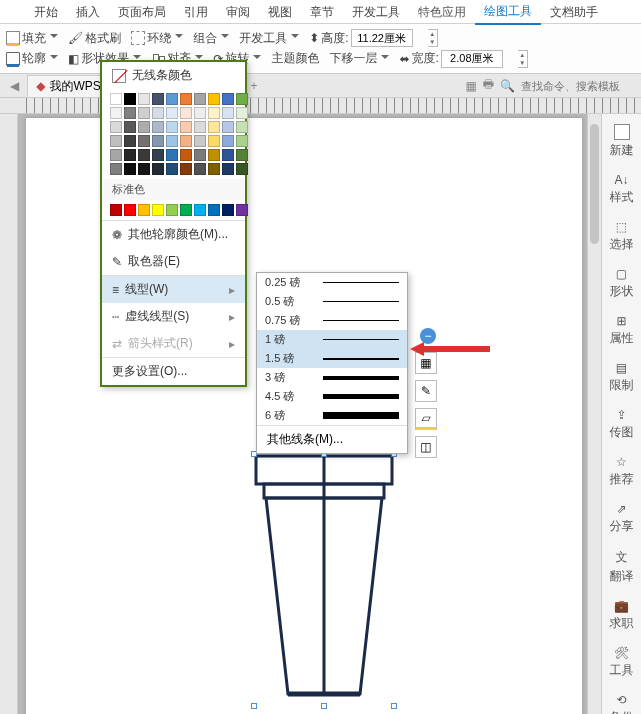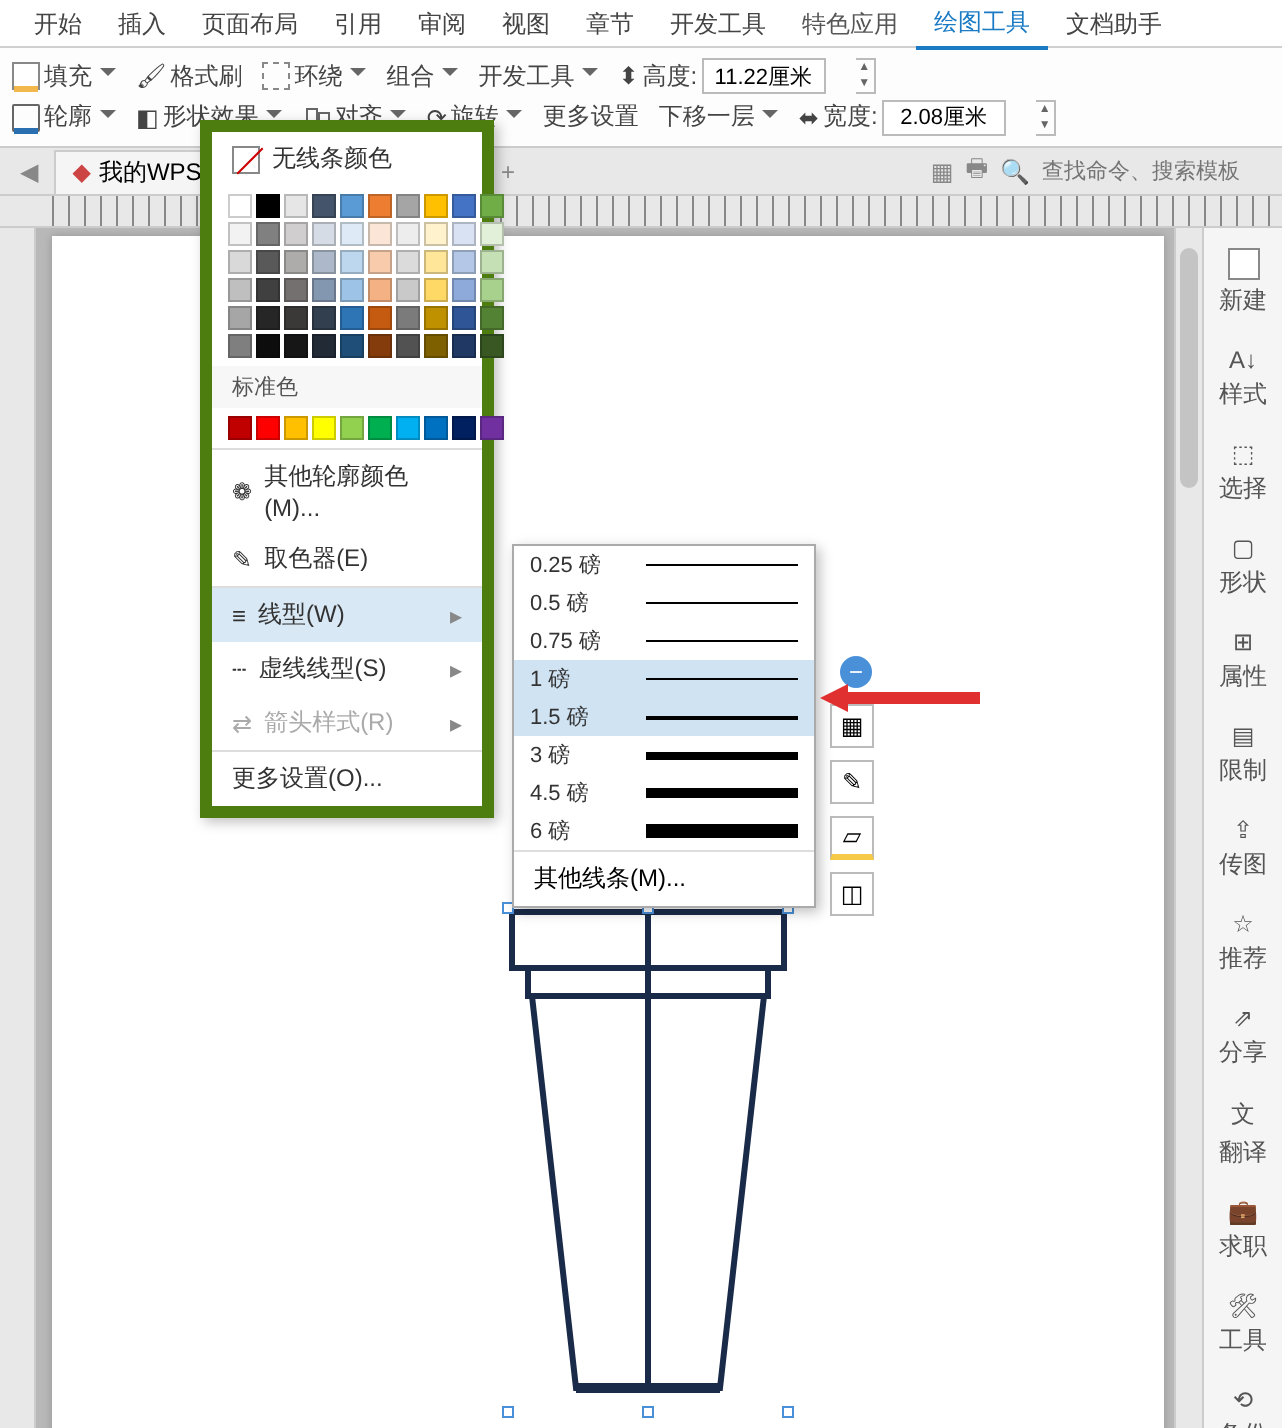--- a/index.html
+++ b/index.html
@@ -1,17 +1,17 @@
 <!DOCTYPE html>
 <html><head>
 <meta charset="utf-8">
 <style>
 *{box-sizing:border-box;margin:0;padding:0;font-family:"Microsoft YaHei",sans-serif;font-size:12px;}
 body{background:#f0f0f0;width:641px;height:714px;overflow:hidden;position:relative;}
-.tabs{display:flex;background:#fff;border-bottom:1px solid #d0d0d0;height:24px;align-items:center;padding-left:8px;}
+.tabs{display:flex;background:#fff;border-bottom:1px solid #d0d0d0;height:24px;align-items:center;padding-left:25px;}
 .tab{padding:0 9px;color:#444;line-height:24px;cursor:pointer;}
 .tab.active{color:#1a7ac4;border-bottom:2px solid #1a7ac4;}
 .tab.special{color:#555;}
 .ribbon{display:flex;background:#fdfdfd;height:50px;border-bottom:1px solid #ccc;}
 .ribbon-left{display:flex;align-items:center;width:98px;padding-left:20px;}
 .abc-box{width:38px;height:34px;background:#f7c948;border-radius:4px;display:flex;align-items:center;justify-content:center;color:#fff;font-weight:bold;font-size:11px;}
 .ribbon-mid{display:flex;flex-direction:column;flex:1;padding:4px 6px;}
 .ribbon-row{display:flex;align-items:center;height:21px;gap:10px;}
 .rb-item{display:flex;align-items:center;gap:2px;color:#444;}
 .icon-sq{width:14px;height:14px;display:inline-block;}
@@ -33,21 +33,21 @@
 .doc-tab .close{color:#888;margin-left:4px;}
 .search-area{margin-left:auto;display:flex;align-items:center;gap:6px;color:#888;font-size:11px;}
 .ruler{height:16px;background:#e8e8e8;border-bottom:1px solid #ccc;position:relative;overflow:hidden;}
 .ruler-marks{position:absolute;left:26px;right:0;top:0;bottom:0;background:repeating-linear-gradient(90deg,#888 0,#888 1px,transparent 1px,transparent 8px);}
 .workspace{position:absolute;top:114px;left:0;right:40px;bottom:0;background:#b8b8b8;}
 .vruler{position:absolute;left:0;top:0;bottom:0;width:18px;background:#e8e8e8;border-right:1px solid #ccc;}
 .paper{position:absolute;left:26px;top:4px;width:556px;height:600px;background:#fff;box-shadow:0 0 4px rgba(0,0,0,.2);}
 .right-panel{position:absolute;right:0;top:114px;bottom:0;width:40px;background:#f5f5f5;border-left:1px solid #ccc;display:flex;flex-direction:column;align-items:center;padding-top:10px;gap:14px;}
 .rp-item{display:flex;flex-direction:column;align-items:center;gap:2px;color:#555;font-size:10px;cursor:pointer;}
 .rp-icon{width:16px;height:16px;border:1px solid #888;background:#fff;}
-.color-popup{position:absolute;left:100px;top:60px;width:147px;background:#fff;border:6px solid #4d7c0f;box-shadow:2px 2px 6px rgba(0,0,0,.25);z-index:10;}
+.color-popup{position:absolute;left:100px;top:60px;width:147px;background:#fff;border:2px solid #4d7c0f;box-shadow:2px 2px 6px rgba(0,0,0,.25);z-index:10;}
 .cp-row{padding:5px 10px;display:flex;align-items:center;gap:6px;color:#333;}
 .cp-row.sel{background:#d9e8f5;}
 .cp-title{padding:3px 10px;color:#555;font-size:11px;background:#f7f7f7;}
 .cp-hr{border-top:1px solid #ddd;}
 .swatch-grid{padding:4px 8px;display:grid;grid-template-columns:repeat(10,12px);gap:2px;}
 .swatch{width:12px;height:12px;border:1px solid rgba(0,0,0,.2);}
 .noline-box{width:14px;height:14px;border:1px solid #888;position:relative;}
 .noline-box::after{content:"";position:absolute;left:-1px;top:50%;width:18px;border-top:1px solid #c00;transform:rotate(-45deg);}
 .arrow-r{margin-left:auto;color:#888;}
 .weight-popup{position:absolute;left:256px;top:272px;width:152px;background:#fff;border:1px solid #aaa;box-shadow:2px 2px 6px rgba(0,0,0,.25);z-index:11;}
@@ -135,21 +135,21 @@
           <span class="align-icn"></span>
           <span>对齐</span>
           <span class="dd"></span>
         </div>
       <div class="rb-item">
           <span>⟳</span>
           <span>旋转</span>
           <span class="dd"></span>
         </div>
       <div class="rb-item">
-          <span>更多设置</span>
+          <span>主题颜色</span>
         </div>
       <div class="rb-item">
           <span>下移一层</span>
           <span class="dd"></span>
         </div>
       <div class="rb-item">
           <span>⬌</span>
           <span>宽度:</span>
         <div class="dim-box">
             <input class="dim-input" value="2.08厘米" style="">

